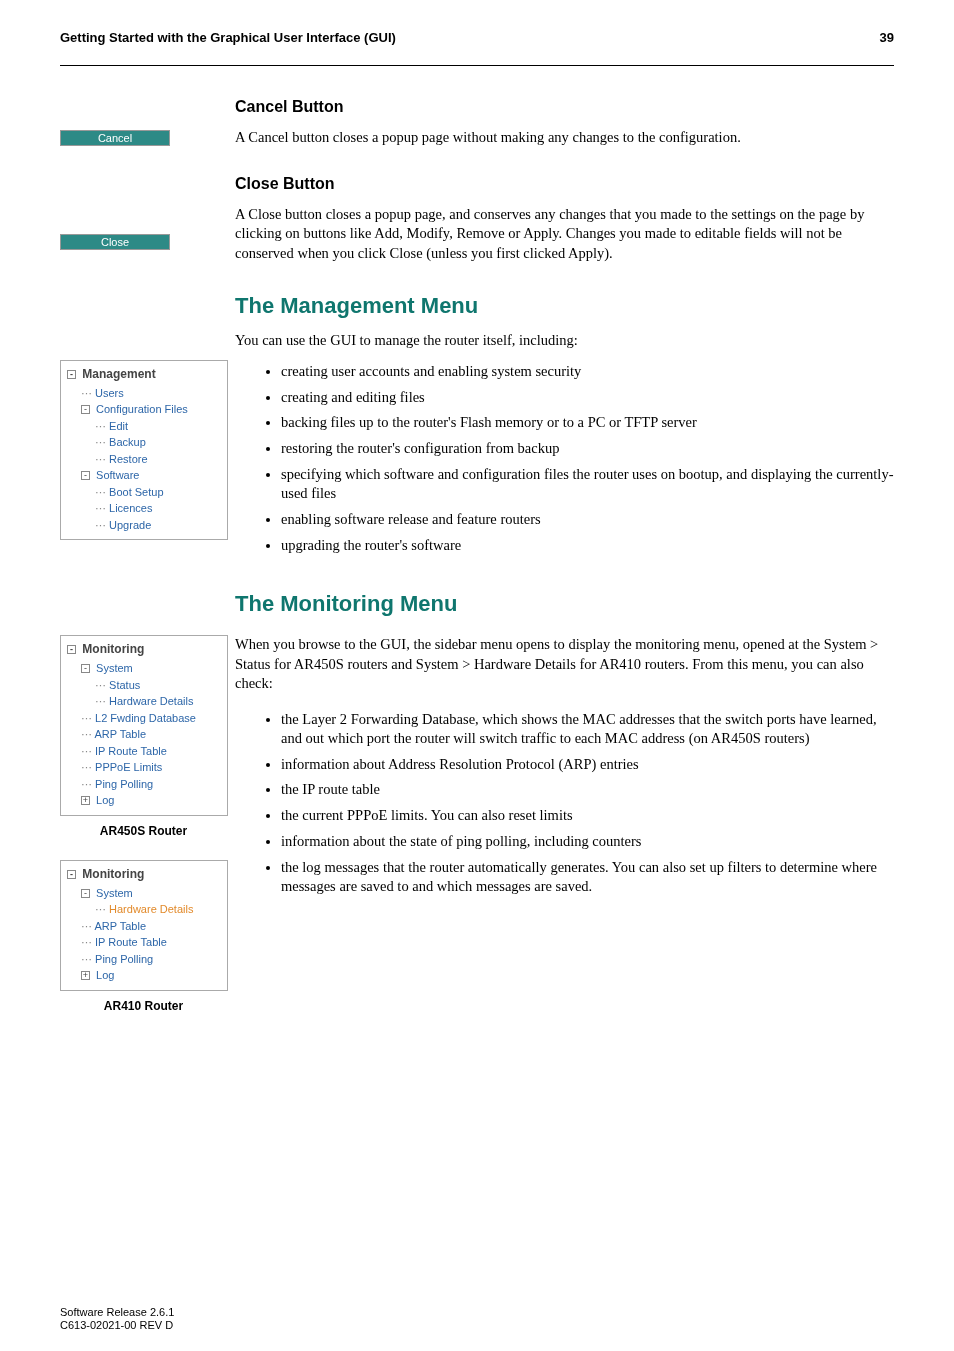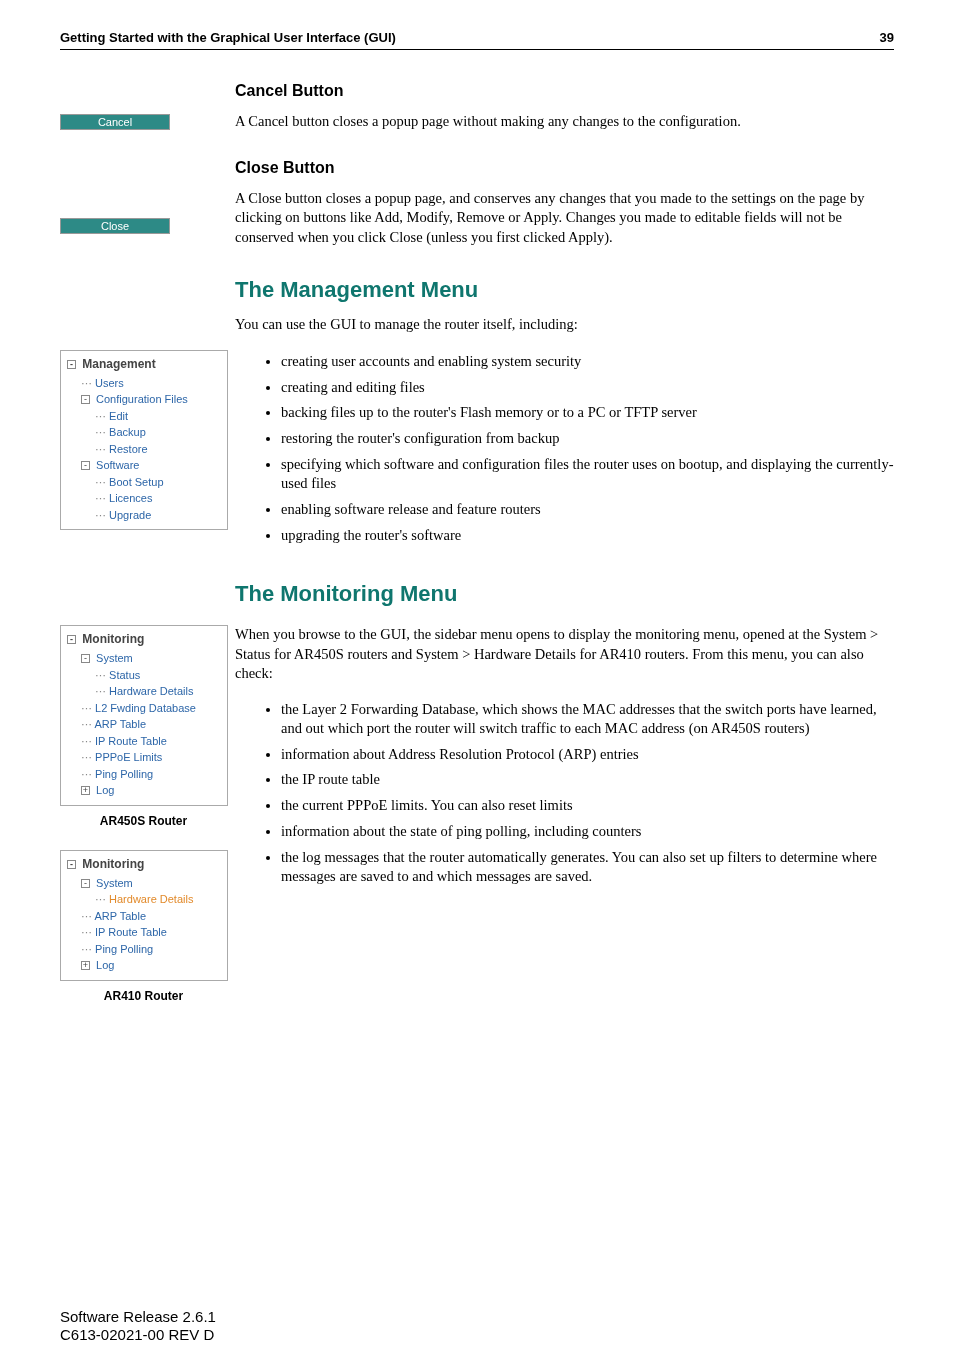--- a/index.html
+++ b/index.html
@@ -7,21 +7,21 @@
     font-family: Georgia, 'Times New Roman', serif;
     background: #fff;
     color: #000;
     width: 954px;
     height: 1351px;
     position: relative;
     padding: 30px 60px 20px 60px;
   }
   .header-bar {
     border-bottom: 1.5px solid #000;
-    padding-bottom: 4px;
+    padding-bottom: 20px;
     margin-bottom: 30px;
     display: flex;
     justify-content: space-between;
     align-items: flex-start;
   }
   .header-title {
     font-family: Arial, Helvetica, sans-serif;
     font-weight: bold;
     font-size: 13px;
   }
@@ -115,24 +115,24 @@
   }
   .caption {
     font-family: Arial, Helvetica, sans-serif;
     font-weight: bold;
     font-size: 12px;
     text-align: center;
     margin-top: 8px;
   }
   .footer {
     position: absolute;
-    bottom: 6px;
+    bottom: 18px;
     left: 60px;
     font-family: Arial, Helvetica, sans-serif;
-    font-size: 15px;
+    font-size: 11px;
     line-height: 1.25;
     color: #000;
   }
   .hl { color: #e28a2b; }
   .dotline { color: #888; }
   .spacer-md { height: 20px; }
 </style>
 </head>
 <body>
 
@@ -174,21 +174,21 @@
 </div>
 
 <div class="content-row">
   <div class="left-col"></div>
   <div class="right-col">
     <div class="big-heading">The Management Menu</div>
     <div>You can use the GUI to manage the router itself, including:</div>
   </div>
 </div>
 
-<div class="content-row" style="margin-top:15px;">
+<div class="content-row" style="margin-top:9px;">
   <div class="left-col">
     <div class="tree-box">
       <div class="tree-title"><span class="expander">-</span> <span>Management</span></div>
       <div class="tree-item-1"><span class="dotline">⋯</span> <span>Users</span></div>
       <div class="tree-item-1"><span class="expander">-</span> <span>Configuration Files</span></div>
       <div class="tree-item-2"><span class="dotline">⋯</span> <span>Edit</span></div>
       <div class="tree-item-2"><span class="dotline">⋯</span> <span>Backup</span></div>
       <div class="tree-item-2"><span class="dotline">⋯</span> <span>Restore</span></div>
       <div class="tree-item-1"><span class="expander">-</span> <span>Software</span></div>
       <div class="tree-item-2"><span class="dotline">⋯</span> <span>Boot Setup</span></div>

